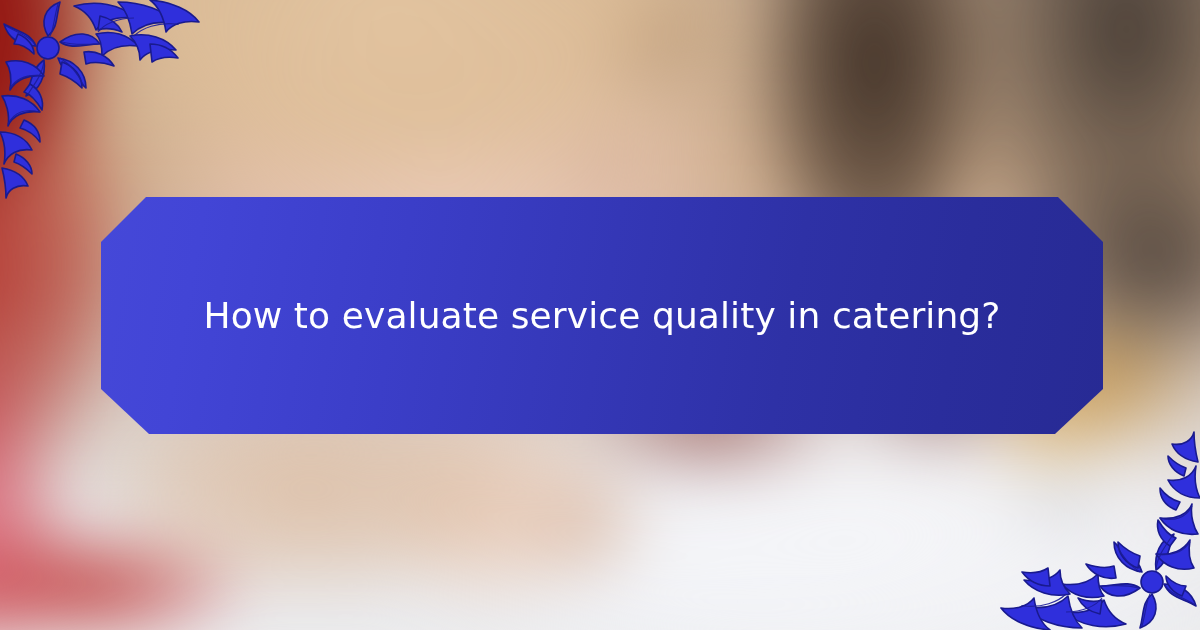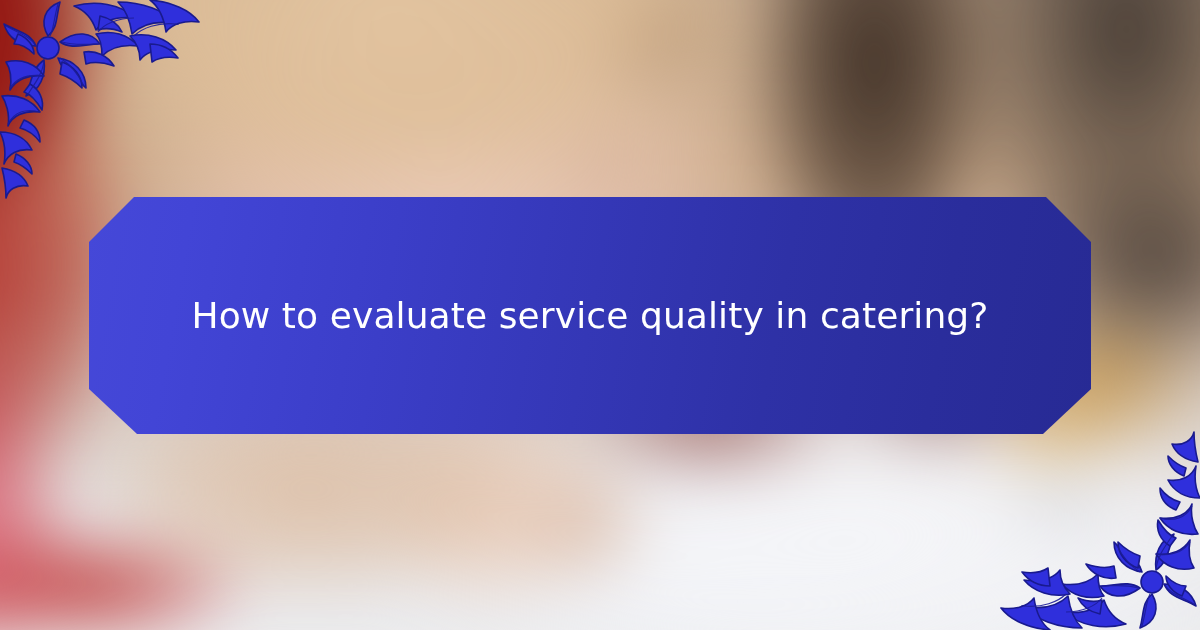--- a/index.html
+++ b/index.html
@@ -92,21 +92,21 @@
     height: 200px;
     pointer-events: none;
   }
   .ornament svg { display: block; width: 100%; height: 100%; }
   .ornament-tl { top: 0; left: 0; }
   .ornament-br { bottom: 0; right: 0; transform: rotate(180deg); }
 
   
   .banner {
     position: absolute;
-    left: 89px;
+    left: 101px;
     top: 197px;
     width: 1002px;
     height: 237px;
     background: linear-gradient(100deg,
         #4548d8 0%,
         #4245d6 10%,
         #3b3ec8 30%,
         #3437b6 50%,
         #2e31a6 68%,
         #2a2d9c 84%,

